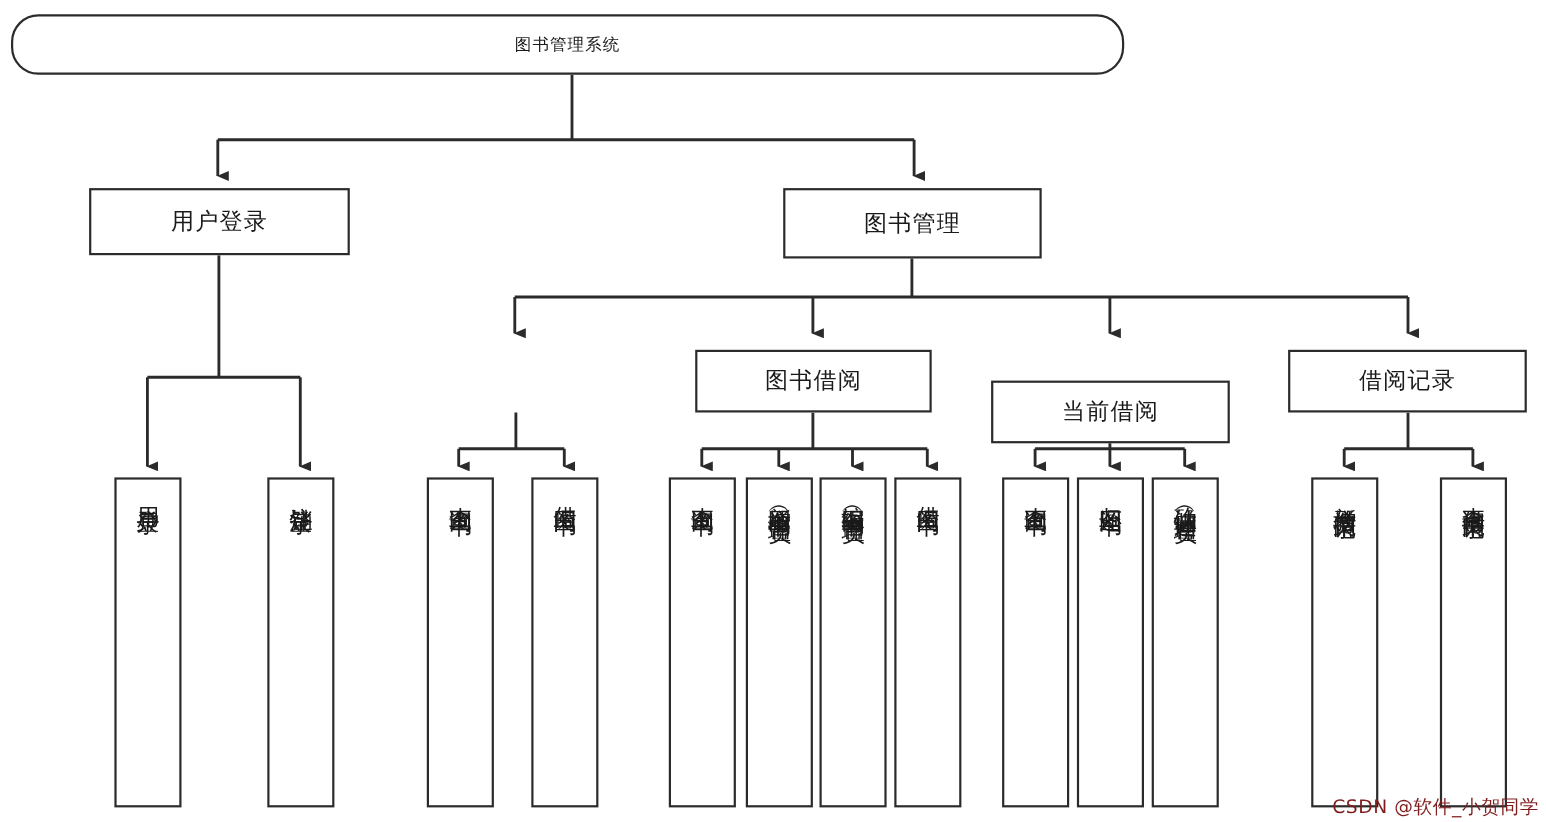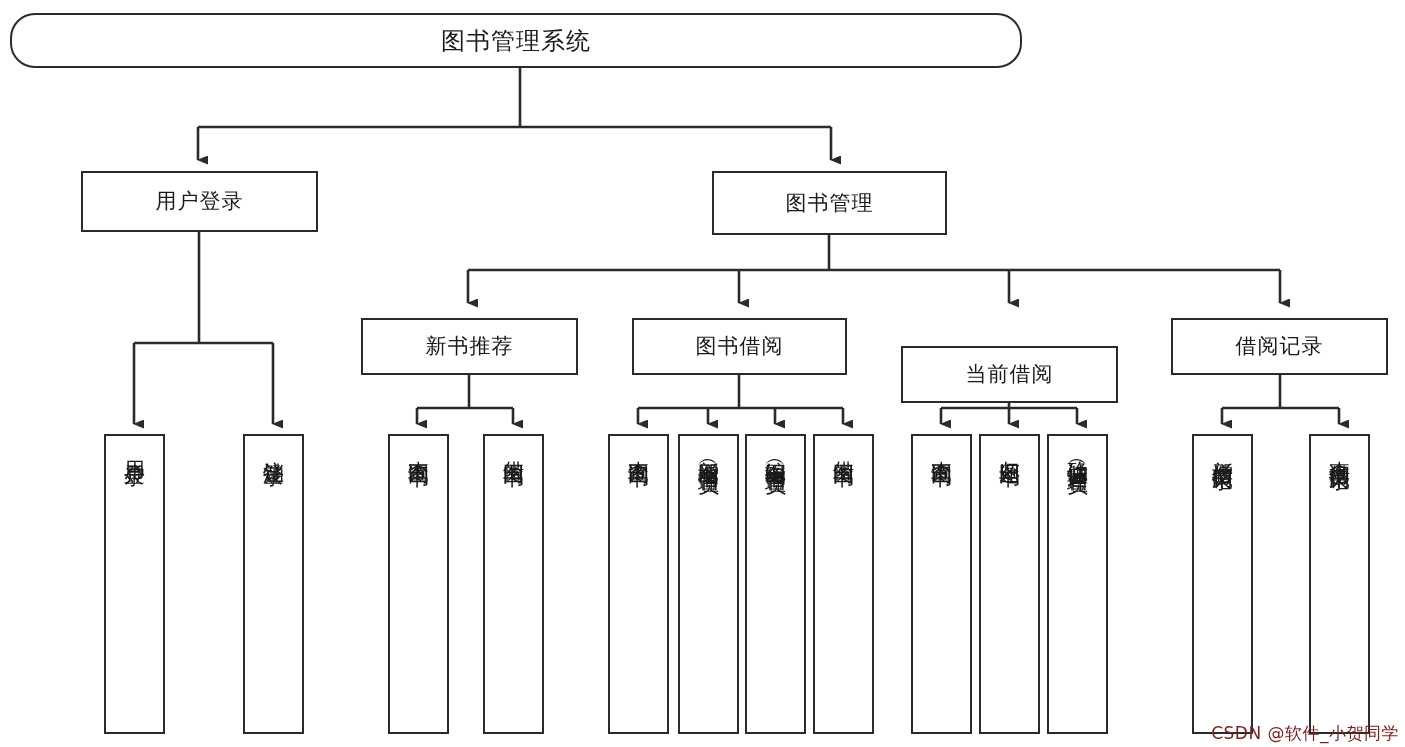--- a/index.html
+++ b/index.html
@@ -36,21 +36,21 @@
     justify-content: center;
     text-align: center;
     color: #1a1a1a;
   }
   .node.horiz {
     font-size: 21px;
     line-height: 1.25;
     letter-spacing: 1px;
   }
   .node.root {
-    font-size: 24px;
+    font-size: 15px;
     letter-spacing: 1px;
     border-radius: 25px;
   }
   .node.vert {
     writing-mode: vertical-rl;
     text-orientation: upright;
     font-size: 21px;
     line-height: 1.15;
     letter-spacing: 2px;
     justify-content: flex-start;
@@ -132,23 +132,20 @@
     <span>图书管理系统</span>
   </div>
 
   <div class="node horiz" style="left:81px; top:171px; width:237px; height:61px;">
     <span>用户登录</span>
   </div>
   <div class="node horiz" style="left:712px; top:171px; width:235px; height:64px;">
     <span>图书管理</span>
   </div>
 
-  <div class="node horiz" style="left:361px; top:318px; width:217px; height:57px;">
-    <span>新书推荐</span>
-  </div>
   <div class="node horiz" style="left:632px; top:318px; width:215px; height:57px;">
     <span>图书借阅</span>
   </div>
   <div class="node horiz" style="left:901px; top:318px; width:217px; height:57px;margin-top:28px;">
     <span>当前借阅</span>
   </div>
   <div class="node horiz" style="left:1171px; top:318px; width:217px; height:57px;">
     <span>借阅记录</span>
   </div>
 

